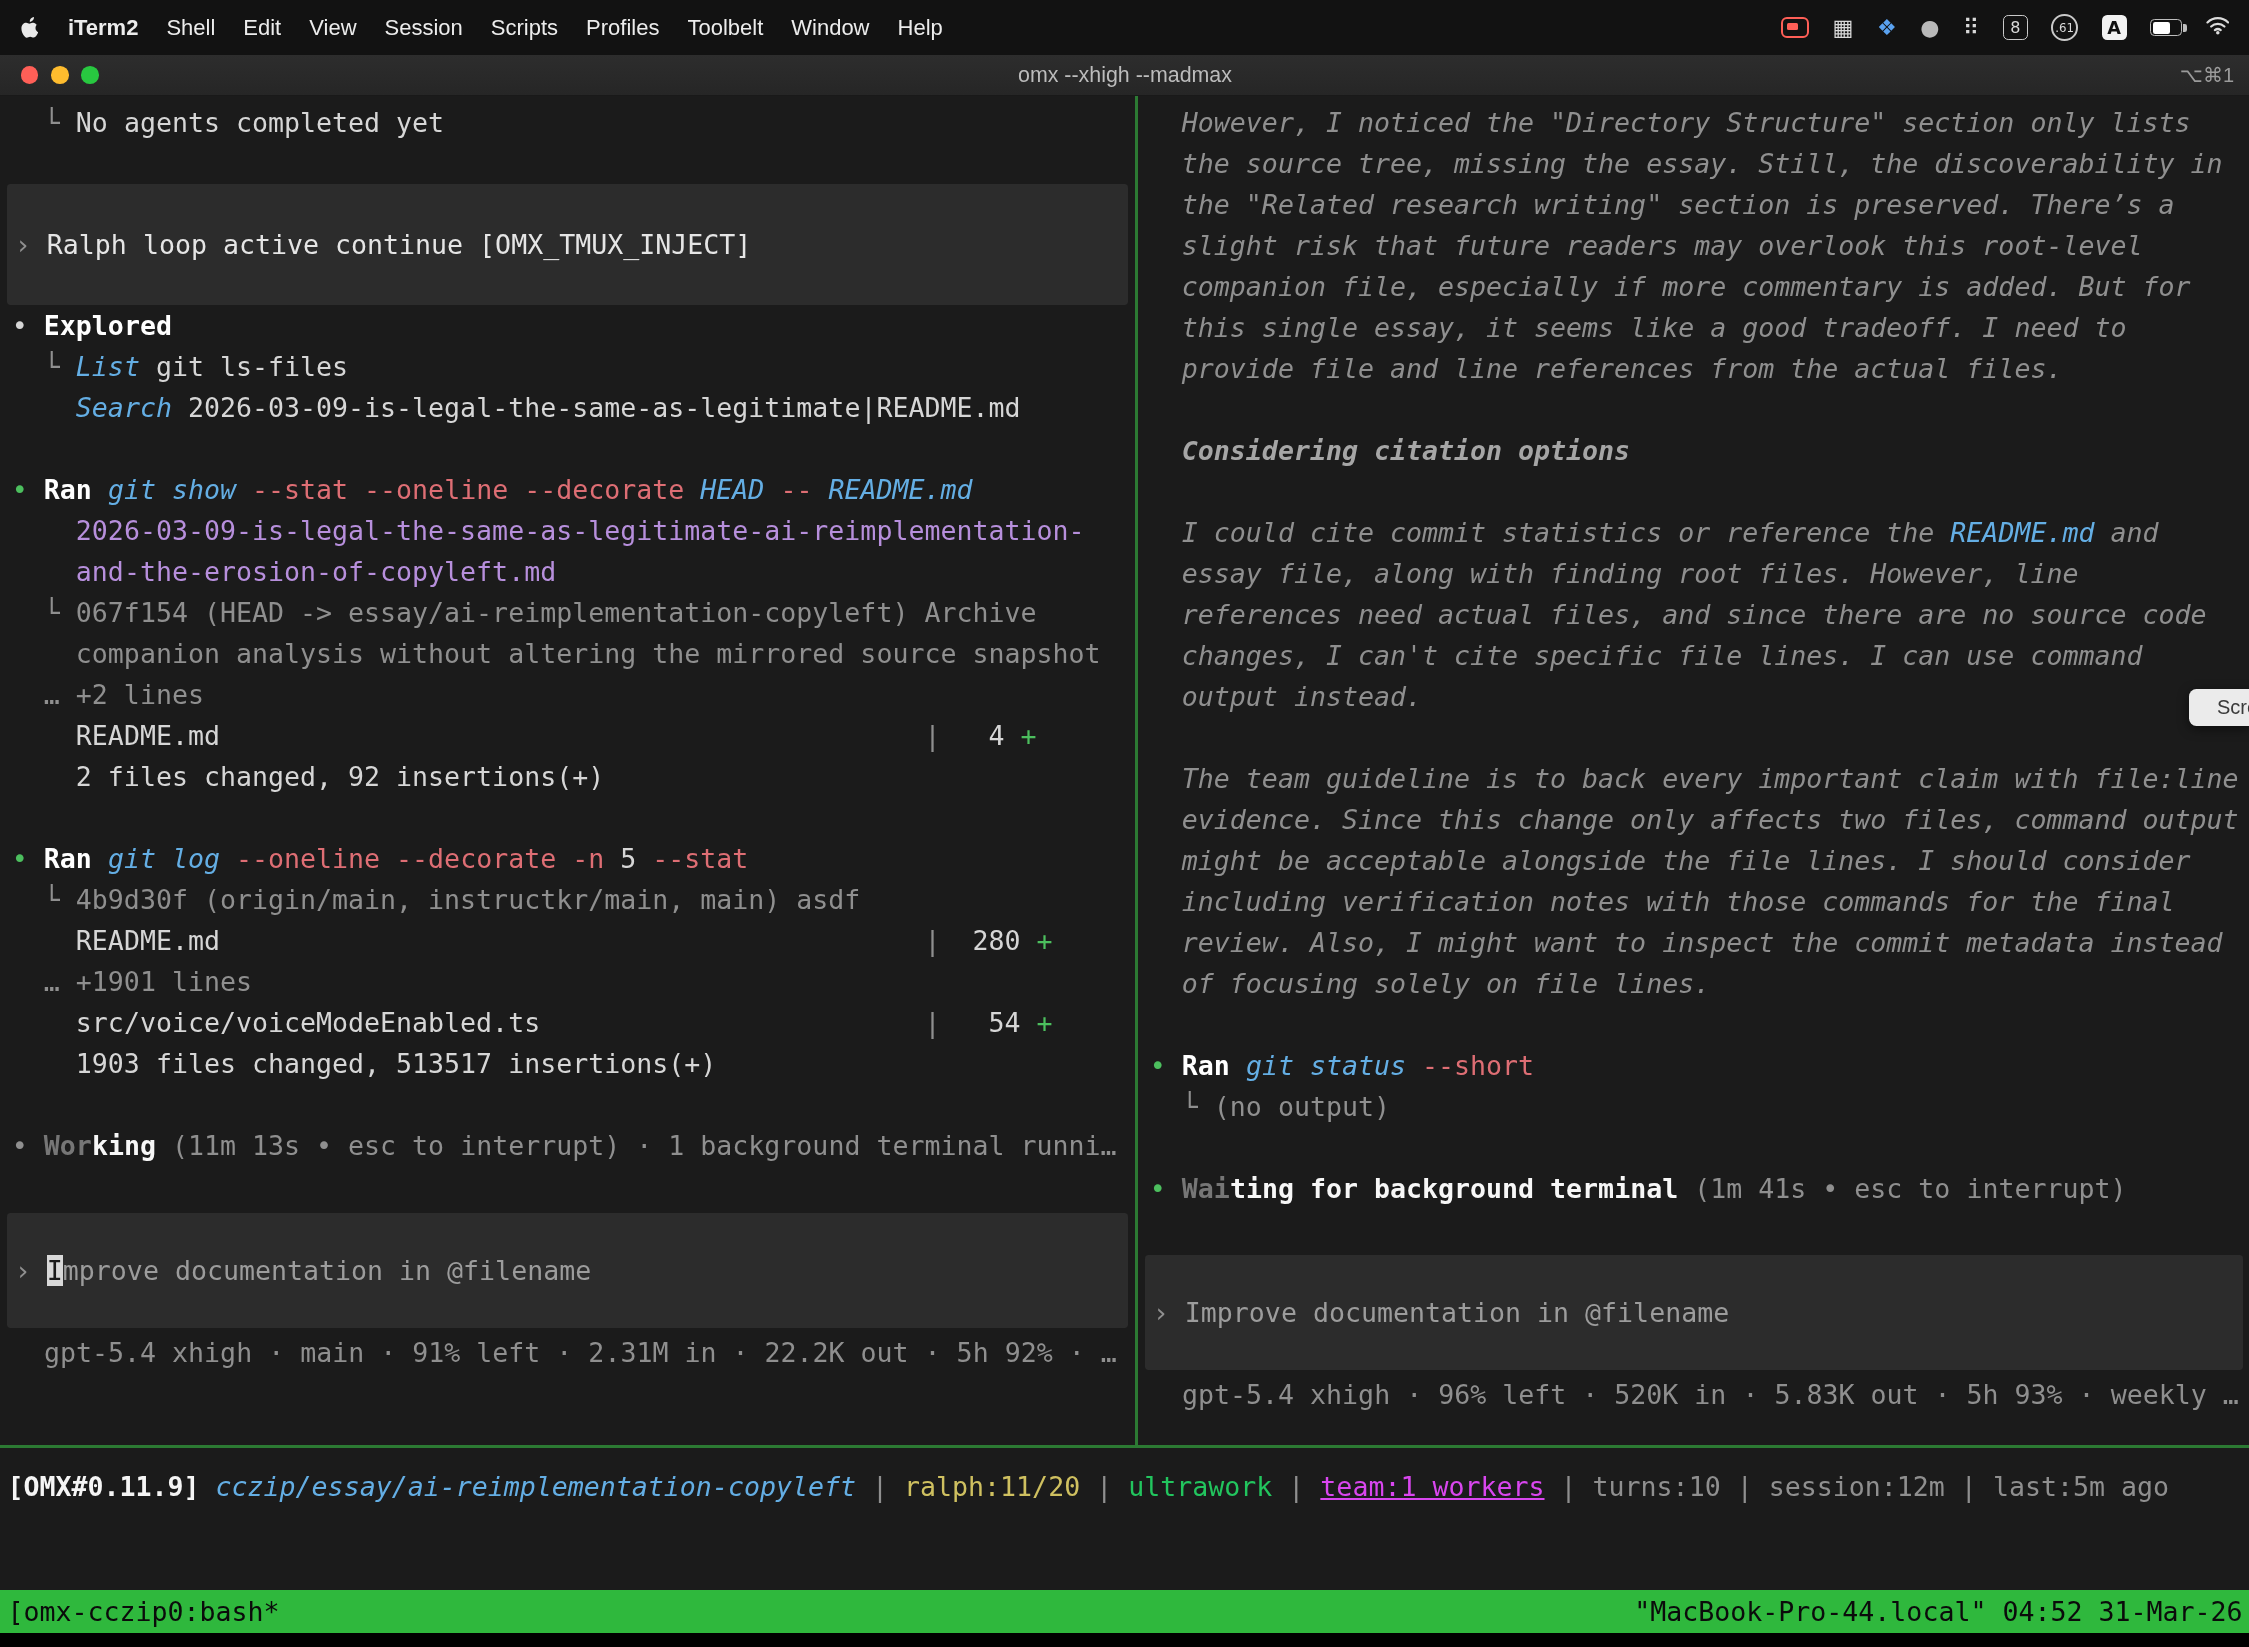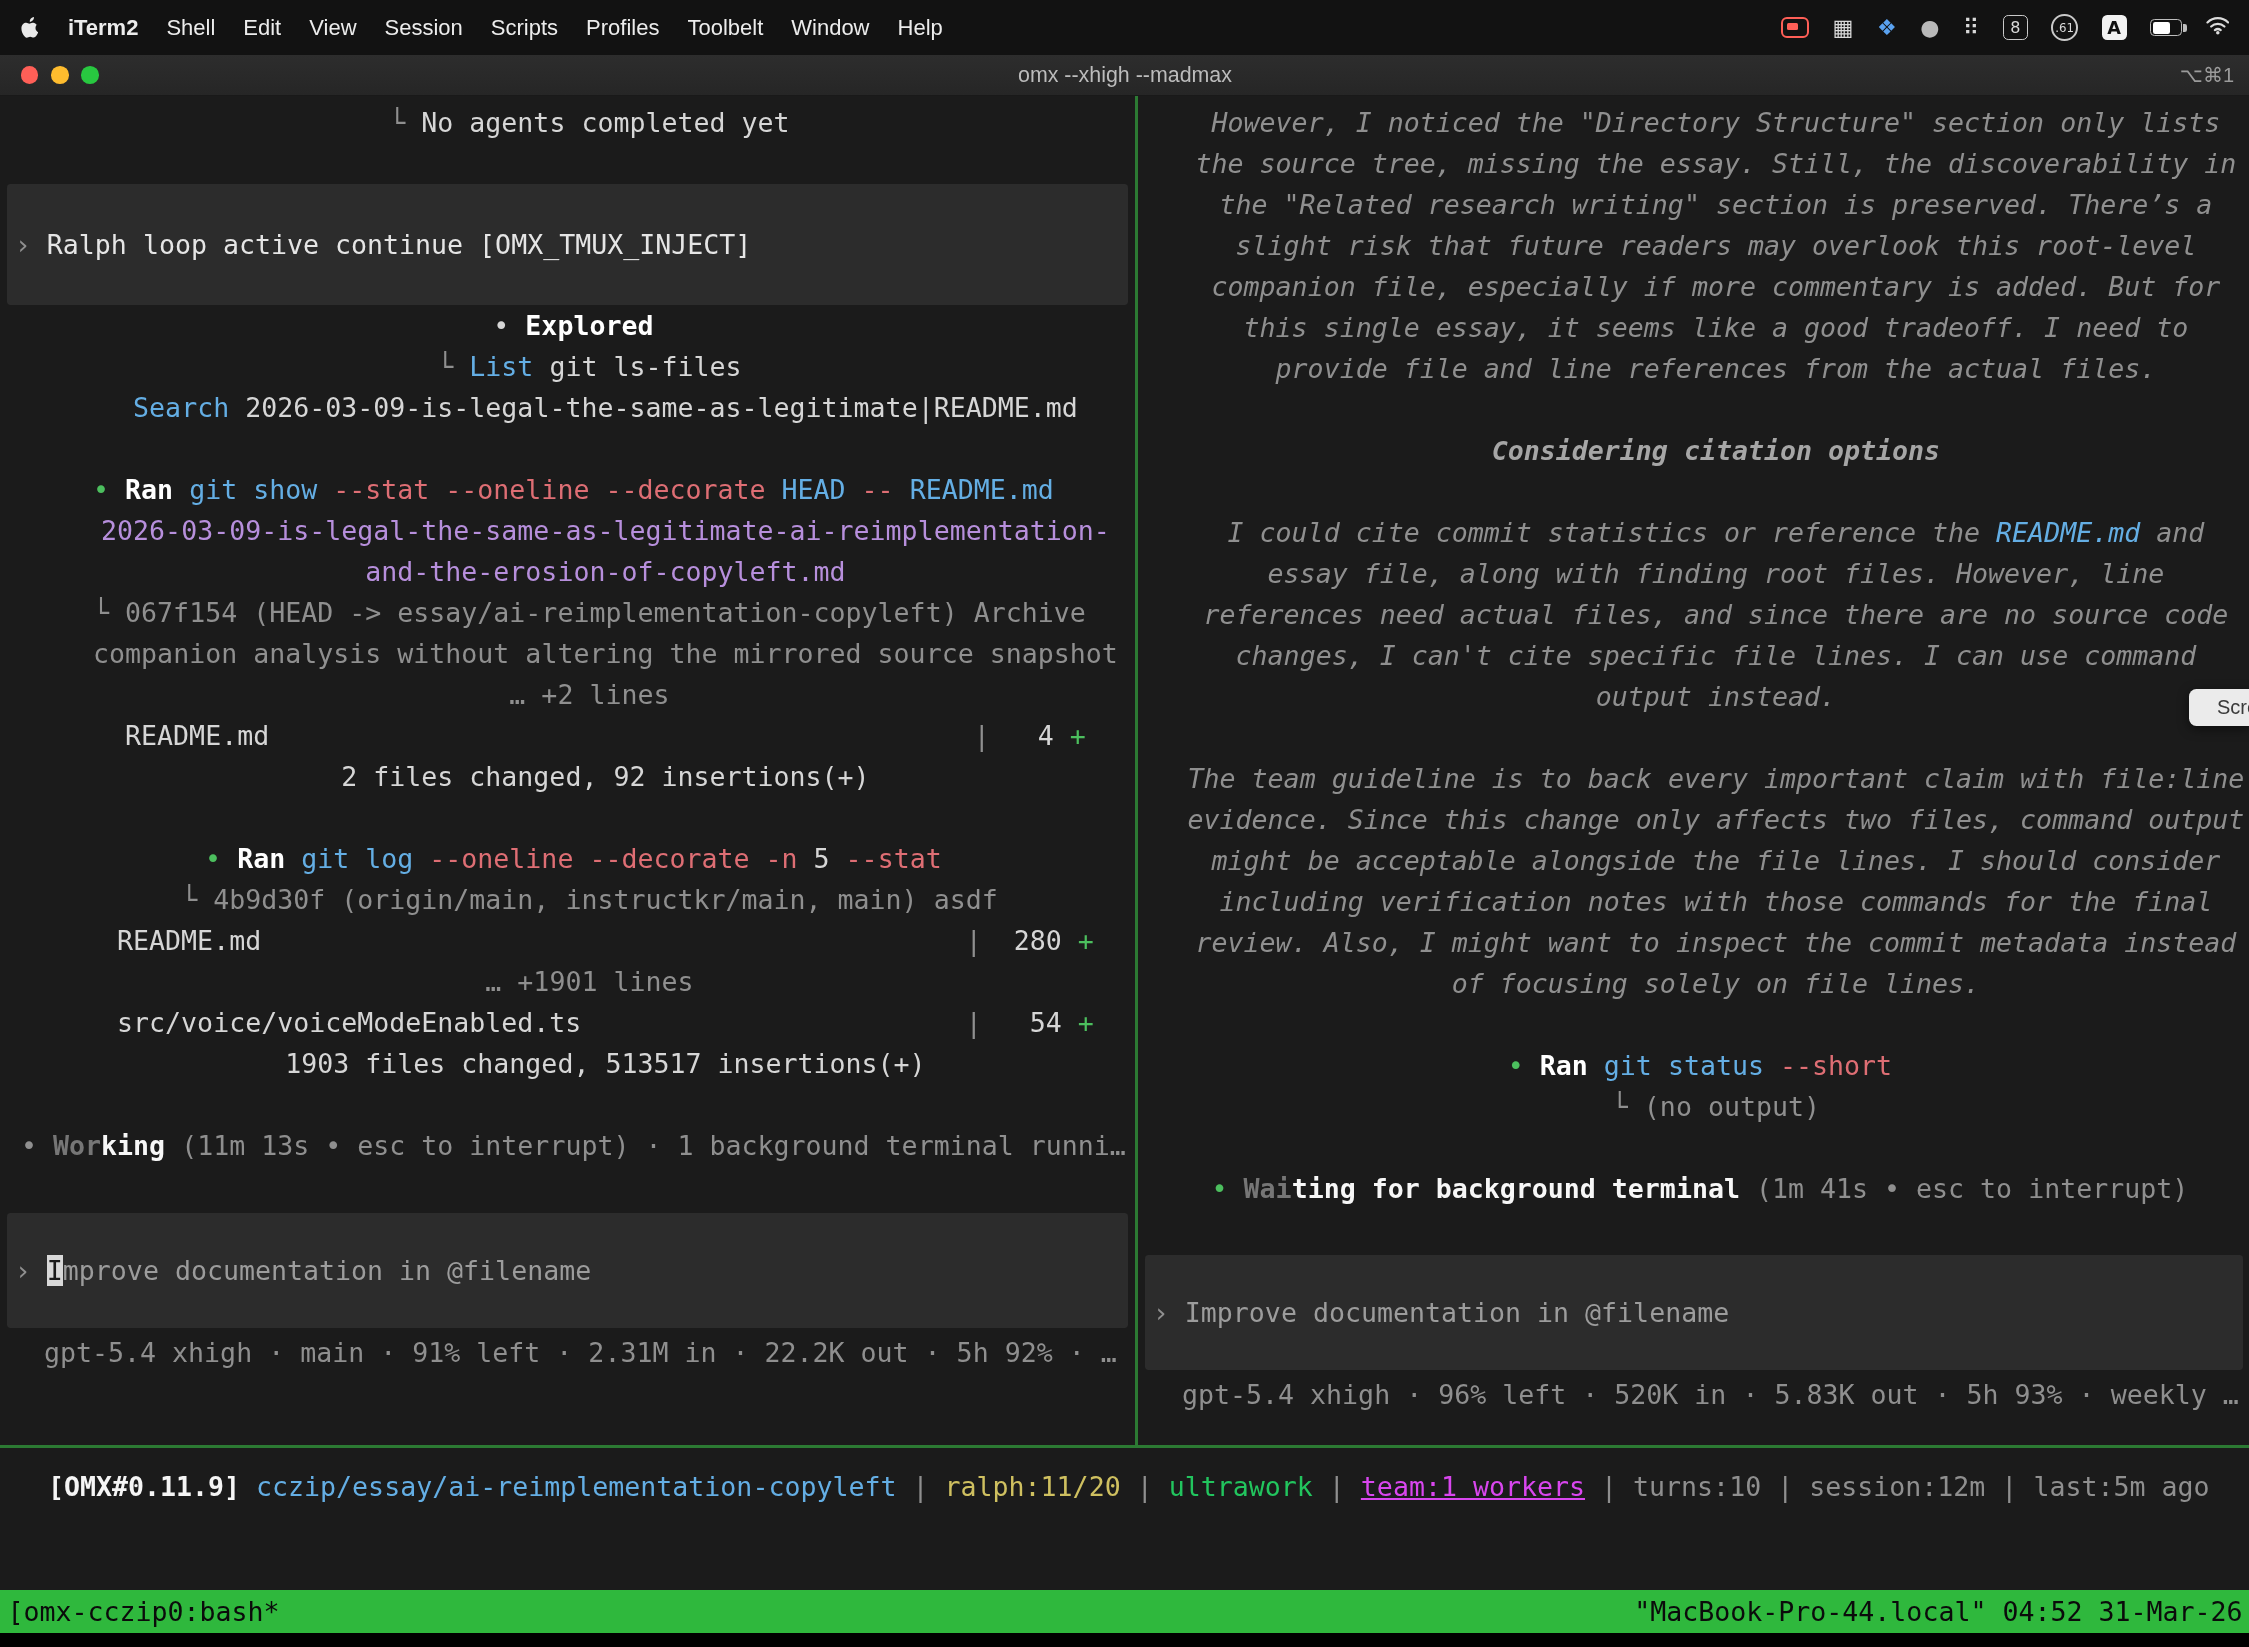--- a/index.html
+++ b/index.html
@@ -44,28 +44,28 @@
 
   
   .termwrap{position:relative;height:1494px;background:#1b1b1b;}
   .panes{display:flex;height:1349px;}
   .pane{padding-top:5.9px;overflow:hidden;}
   .pane-left{width:1135px;}
   .pane-right{flex:1;}
   .vdivider{width:3px;background:#2c7a33;}
   .hdivider{height:3px;background:#2c7a33;}
 
-  .tline{height:41px;line-height:41px;font-size:26.6px;white-space:pre;color:#d6d6d6;padding-left:11.8px;overflow:hidden;text-align:center;}
+  .tline{height:41px;line-height:41px;font-size:26.6px;white-space:pre;color:#d6d6d6;padding-left:11.8px;overflow:hidden;}
   .it{font-style:italic;}
 
   .w{color:#d6d6d6;}
   .b{color:#ffffff;font-weight:bold;}
   .dim{color:#8f8f8f;}
   .dimb{color:#a6a6a6;font-weight:bold;}
-  .blue{color:#64aee4;}
+  .blue{color:#64aee4;font-style:italic;}
   .red{color:#de6e74;}
   .mag{color:#b78fdc;}
   .grn{color:#4cbf5e;}
   .yel{color:#cfc060;}
   .mag2{color:#22c55e;}
   .grn2{color:#d946ef;text-decoration:underline;}
   .wb{color:#f5f5f5;font-weight:bold;}
   .shim1{color:#767676;font-weight:bold;}
   .shim2{color:#f7f7f7;font-weight:bold;}
 

